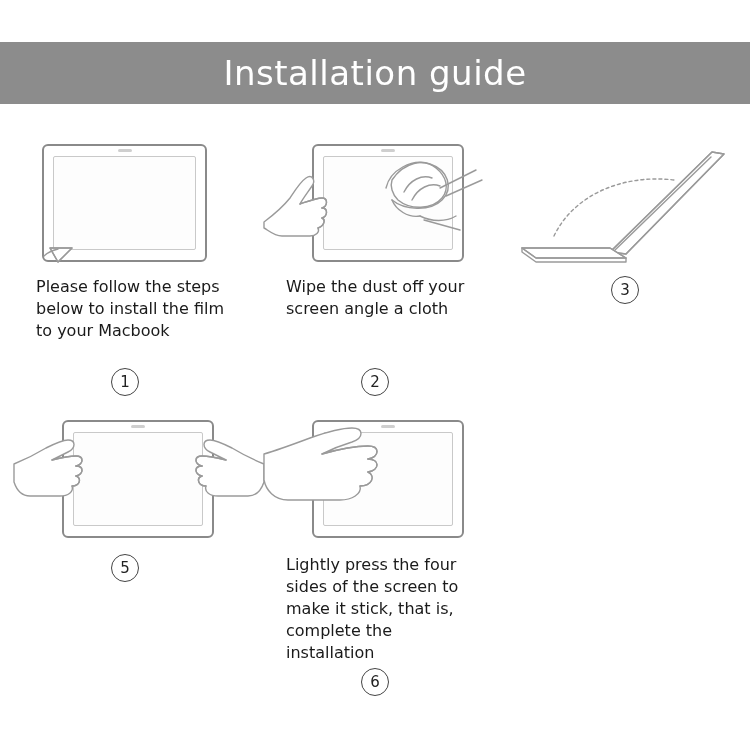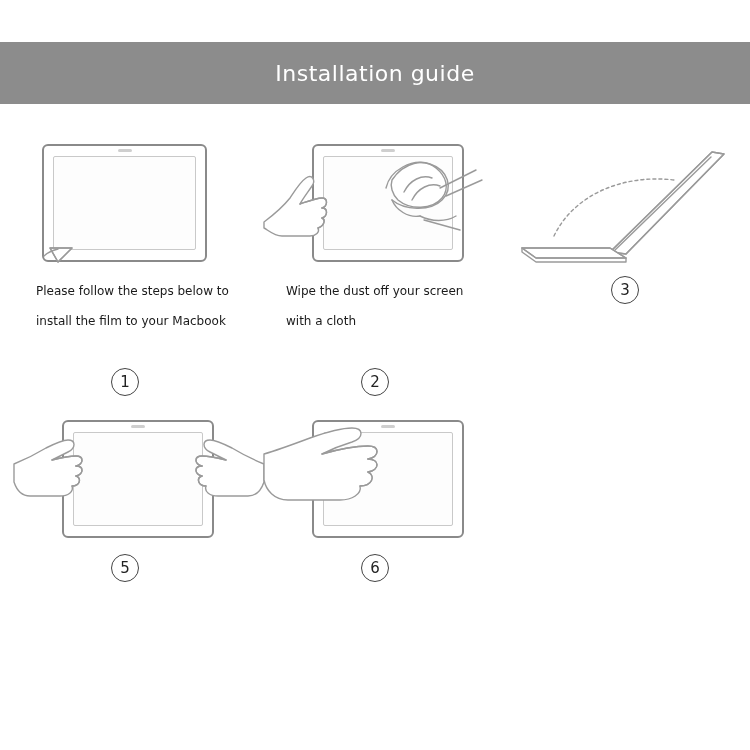--- a/index.html
+++ b/index.html
@@ -25,21 +25,21 @@
     top: 42px;
     width: 750px;
     height: 62px;
     background: #8c8c8c;
     display: flex;
     align-items: center;
     justify-content: center;
   }
   .header-title {
     color: #ffffff;
-    font-size: 22px;
+    font-size: 34px;
     font-weight: 400;
     letter-spacing: 0.5px;
     font-family: "DejaVu Sans", sans-serif;
   }
 
   
   .grid {
     position: absolute;
     left: 0;
     top: 124px;
@@ -58,22 +58,22 @@
     display: flex;
     width: 750px;
   }
 
   .illus {
     height: 130px;
     position: relative;
     margin: 12px 0 10px 0;
   }
   .caption {
-    font-size: 12px;
-    line-height: 30px;
+    font-size: 16px;
+    line-height: 22px;
     color: #1a1a1a;
     padding-left: 22px;
     padding-right: 4px;
     min-height: 90px;
   }
   .num-wrap {
     display: flex;
     justify-content: center;
     align-items: center;
     margin-top: 2px;
@@ -178,21 +178,21 @@
             <path d="M122 52 C 126 34, 148 22, 166 28 C 184 34, 190 52, 178 64 C 166 76, 140 74, 128 64"></path>
             <path d="M140 56 C 146 44, 158 38, 168 42"></path>
             <path d="M148 64 C 154 52, 166 46, 176 50"></path>
             <path d="M128 64 C 132 74, 144 82, 156 80"></path>
             <path d="M176 52 L 212 34"></path>
             <path d="M182 60 L 218 44"></path>
             <path d="M156 80 C 168 86, 182 86, 192 80"></path>
             <path d="M160 84 L 196 94"></path>
           </svg>
         </div>
-        <div class="caption">Wipe the dust off your screen with a cloth</div>
+        <div class="caption">Wipe the dust off your screen angle a cloth</div>
         <div class="num-wrap">
           <div class="circle-num">2</div>
         </div>
       </div>
 
       <div class="cell">
         <div class="illus">
           <svg class="line-art hand" width="250" height="140" viewBox="0 0 250 140">
 
             <path class="fillwhite" d="M96 116 L198 16 L210 18 L112 118 Z"></path>
@@ -245,20 +245,21 @@
             <div class="cam"></div>
             <div class="inner"></div>
           </div>
           <svg class="line-art hand" width="250" height="140" viewBox="0 0 250 140">
             <path class="fillwhite" d="M0 40 C 14 36, 30 30, 46 24 C 60 19, 76 14, 88 14 C 100 14, 100 24, 88 28 C 78 31, 66 36, 58 40 C 72 36, 92 32, 104 32 C 116 32, 116 42, 104 45 C 116 45, 116 56, 104 58 C 112 62, 108 72, 96 72 C 98 80, 88 86, 76 86 L 24 86 C 10 86, 2 76, 0 66 Z"></path>
             <path d="M58 40 C 72 36, 92 32, 104 32 C 116 32, 116 42, 104 45"></path>
             <path d="M104 45 C 116 45, 116 56, 104 58"></path>
             <path d="M104 58 C 112 62, 108 72, 96 72"></path>
           </svg>
         </div>
+        <div class="caption">Lightly press the four sides of the screen to make it stick, that is, complete the installation</div>
         <div class="num-wrap">
           <div class="circle-num">6</div>
         </div>
       </div>
     </div>
 
   </div>
 </div>
 
 </body></html>

